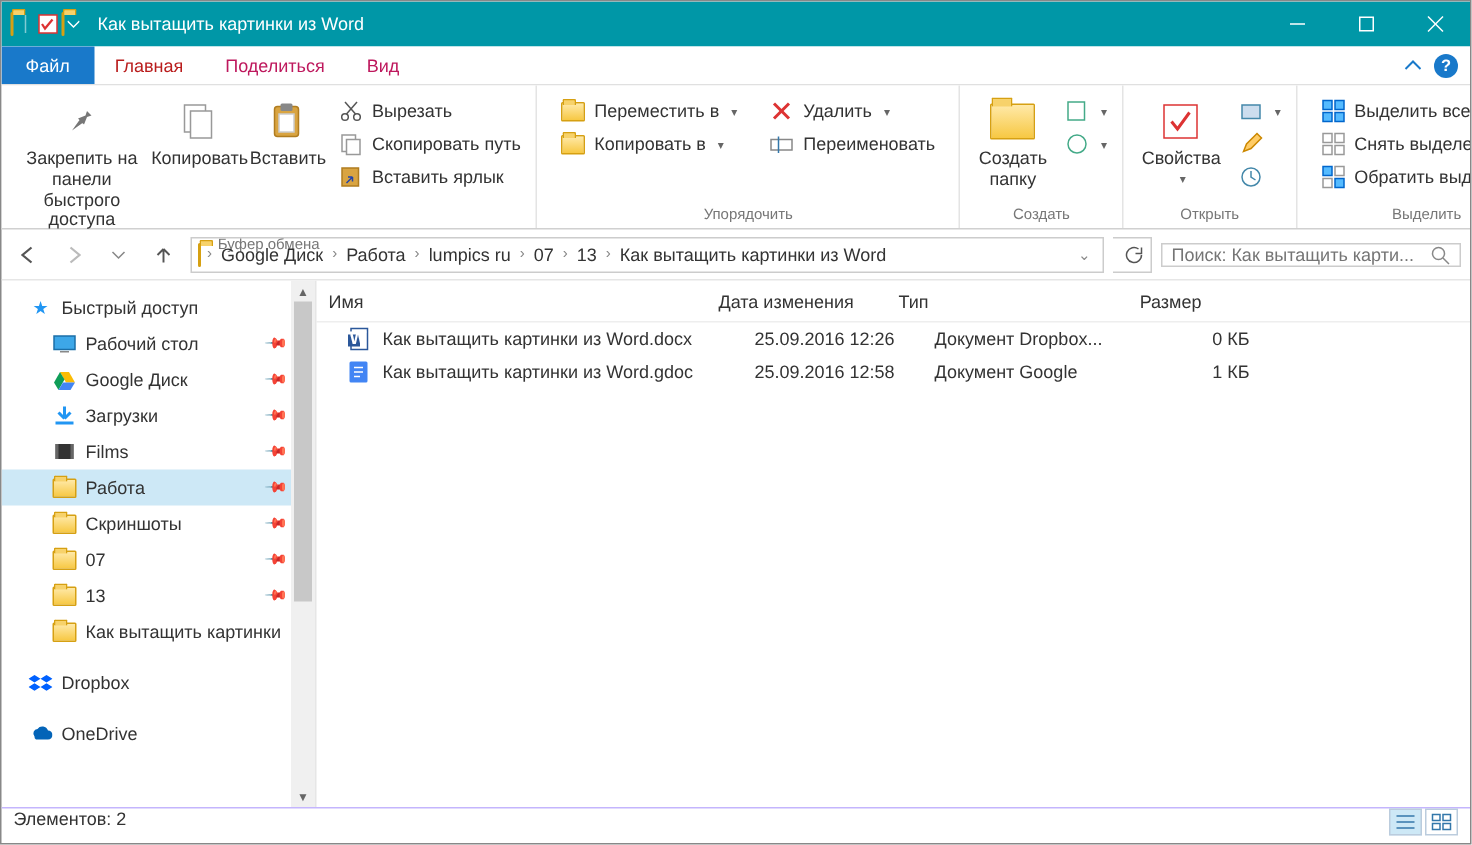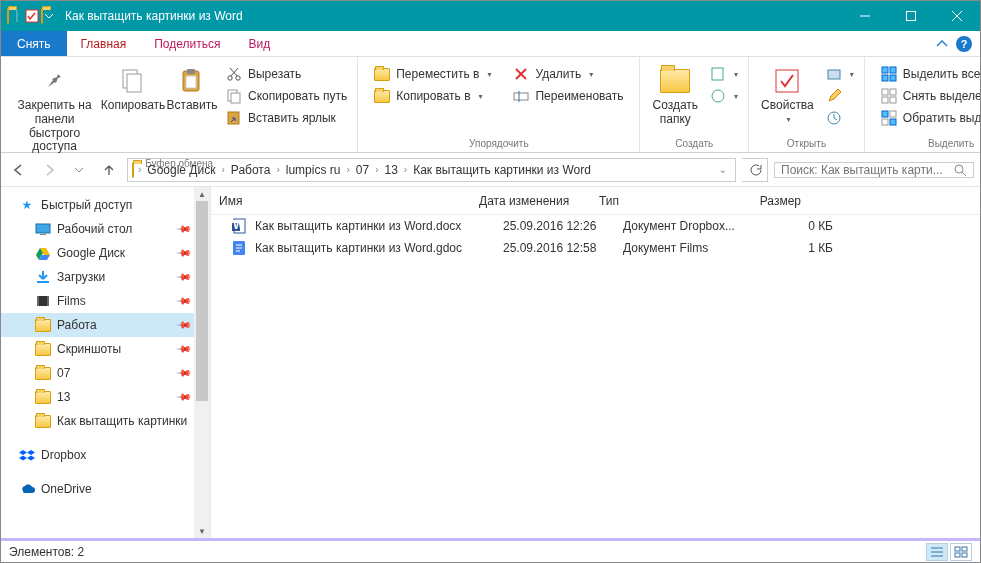--- a/index.html
+++ b/index.html
@@ -56,21 +56,21 @@
 
 .files{flex:1;display:flex;flex-direction:column}
 .cols{display:flex;height:28px;align-items:center;border-bottom:1px solid #eee;padding-left:8px;color:#555}
 .cols>div{padding-right:8px}
 .c-name{width:260px}.c-date{width:120px}.c-type{width:130px}.c-size{width:80px;text-align:right}
 .frow{display:flex;height:22px;align-items:center;padding-left:20px}
 .frow .fic{width:16px;height:16px;margin-right:8px;display:flex;align-items:center;justify-content:center}
 .frow .c-name{width:248px}
 .frow .vals{display:flex;color:#666}
 
-.status{height:24px;border-top:3px solid #c4b5fd;display:flex;align-items:center;padding:0 8px;justify-content:space-between}
+.status{height:24px;border-top:1px solid #c4b5fd;display:flex;padding:0 8px;justify-content:space-between}
 .viewbtns{display:flex;gap:2px}
 .viewbtn{width:22px;height:18px;border:1px solid #bcd;display:flex;align-items:center;justify-content:center}
 .viewbtn.active{background:#cde8f6}
 
 .folder{width:16px;height:13px;background:linear-gradient(#ffe9a8,#f7c843);border:1px solid #d6a012;border-radius:1px;position:relative}
 .folder:before{content:"";position:absolute;top:-3px;left:0;width:7px;height:3px;background:#f7d26b;border:1px solid #d6a012;border-bottom:none;border-radius:1px 1px 0 0}
 .folder.big{width:30px;height:24px}.folder.big:before{width:12px;height:5px;top:-5px}
 </style>
 </head>
 <body>
@@ -105,21 +105,21 @@
     <div class="winbtn">
         <svg width="12" height="12">
           <line x1="1" y1="1" x2="11" y2="11"></line>
           <line x1="11" y1="1" x2="1" y2="11"></line>
         </svg>
       </div>
   </div>
 </div>
 
 <div class="tabsrow">
-  <div class="filetab">Снять</div>
+  <div class="filetab">Файл</div>
   <div class="ribtab active">Главная</div>
   <div class="ribtab">Поделиться</div>
   <div class="ribtab">Вид</div>
   <div class="tabspacer"></div>
   <div class="helpctl">
     <svg width="12" height="12">
         <path d="M1 8l5-5 5 5" stroke="#1979ca" fill="none" stroke-width="1.3"></path>
       </svg>
     <div class="q">?</div>
   </div>
@@ -536,21 +536,21 @@
           <svg width="16" height="16">
             <rect x="2" y="1" width="12" height="14" rx="1" fill="#4285f4"></rect>
             <line x1="5" y1="5" x2="11" y2="5" stroke="#fff"></line>
             <line x1="5" y1="8" x2="11" y2="8" stroke="#fff"></line>
             <line x1="5" y1="11" x2="9" y2="11" stroke="#fff"></line>
           </svg>
         </span>
       <div class="c-name">Как вытащить картинки из Word.gdoc</div>
       <div class="vals">
           <div class="c-date">25.09.2016 12:58</div>
-          <div class="c-type">Документ Films</div>
+          <div class="c-type">Документ Google</div>
           <div class="c-size">1 КБ</div>
         </div>
     </div>
   </div>
 </div>
 
 <div class="status">
   <span>Элементов: 2</span>
   <div class="viewbtns">
     <div class="viewbtn active">

